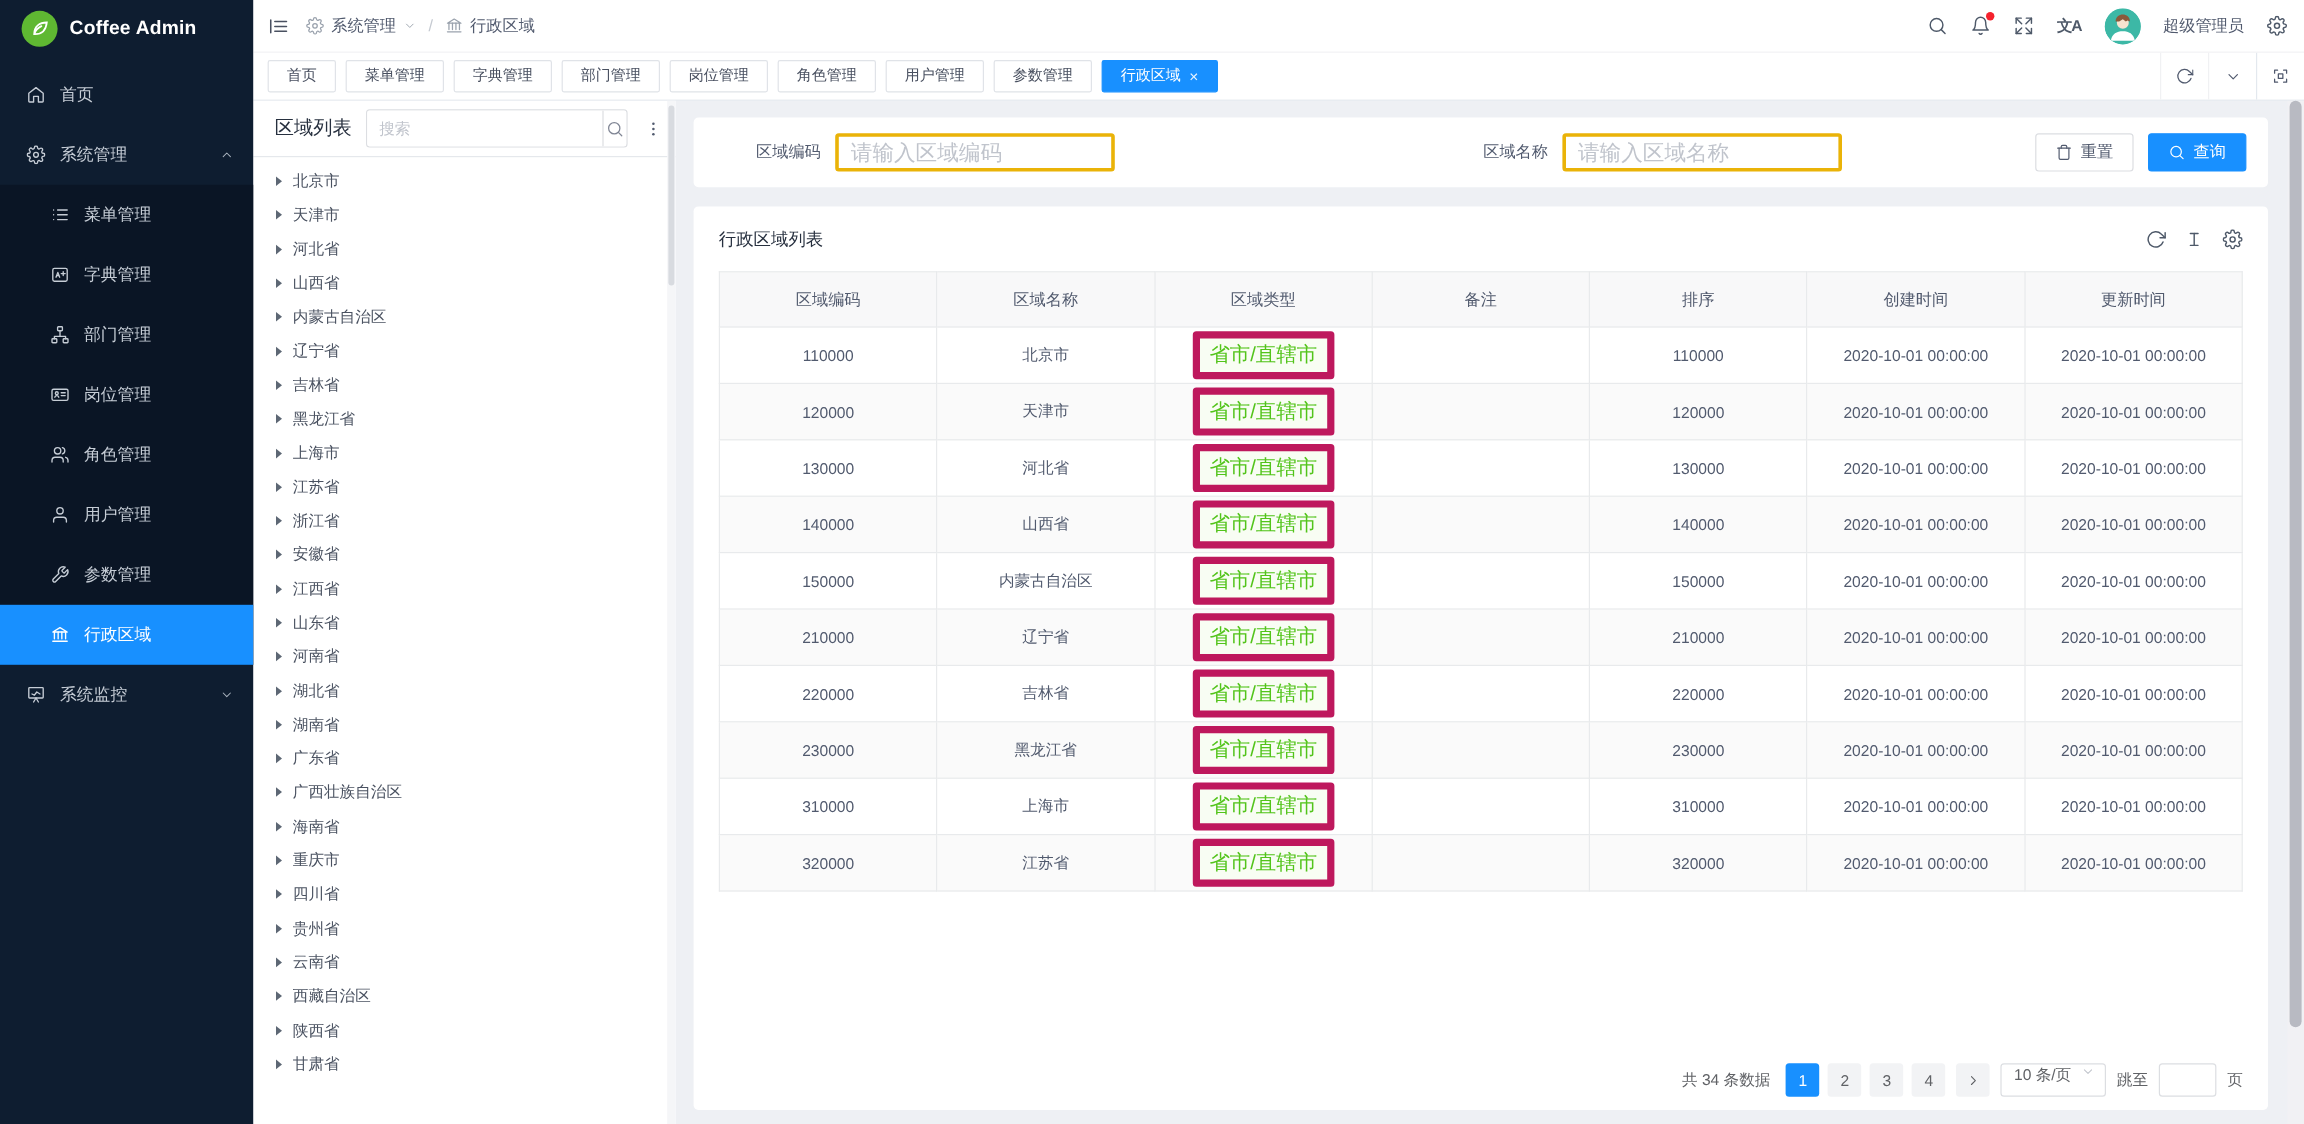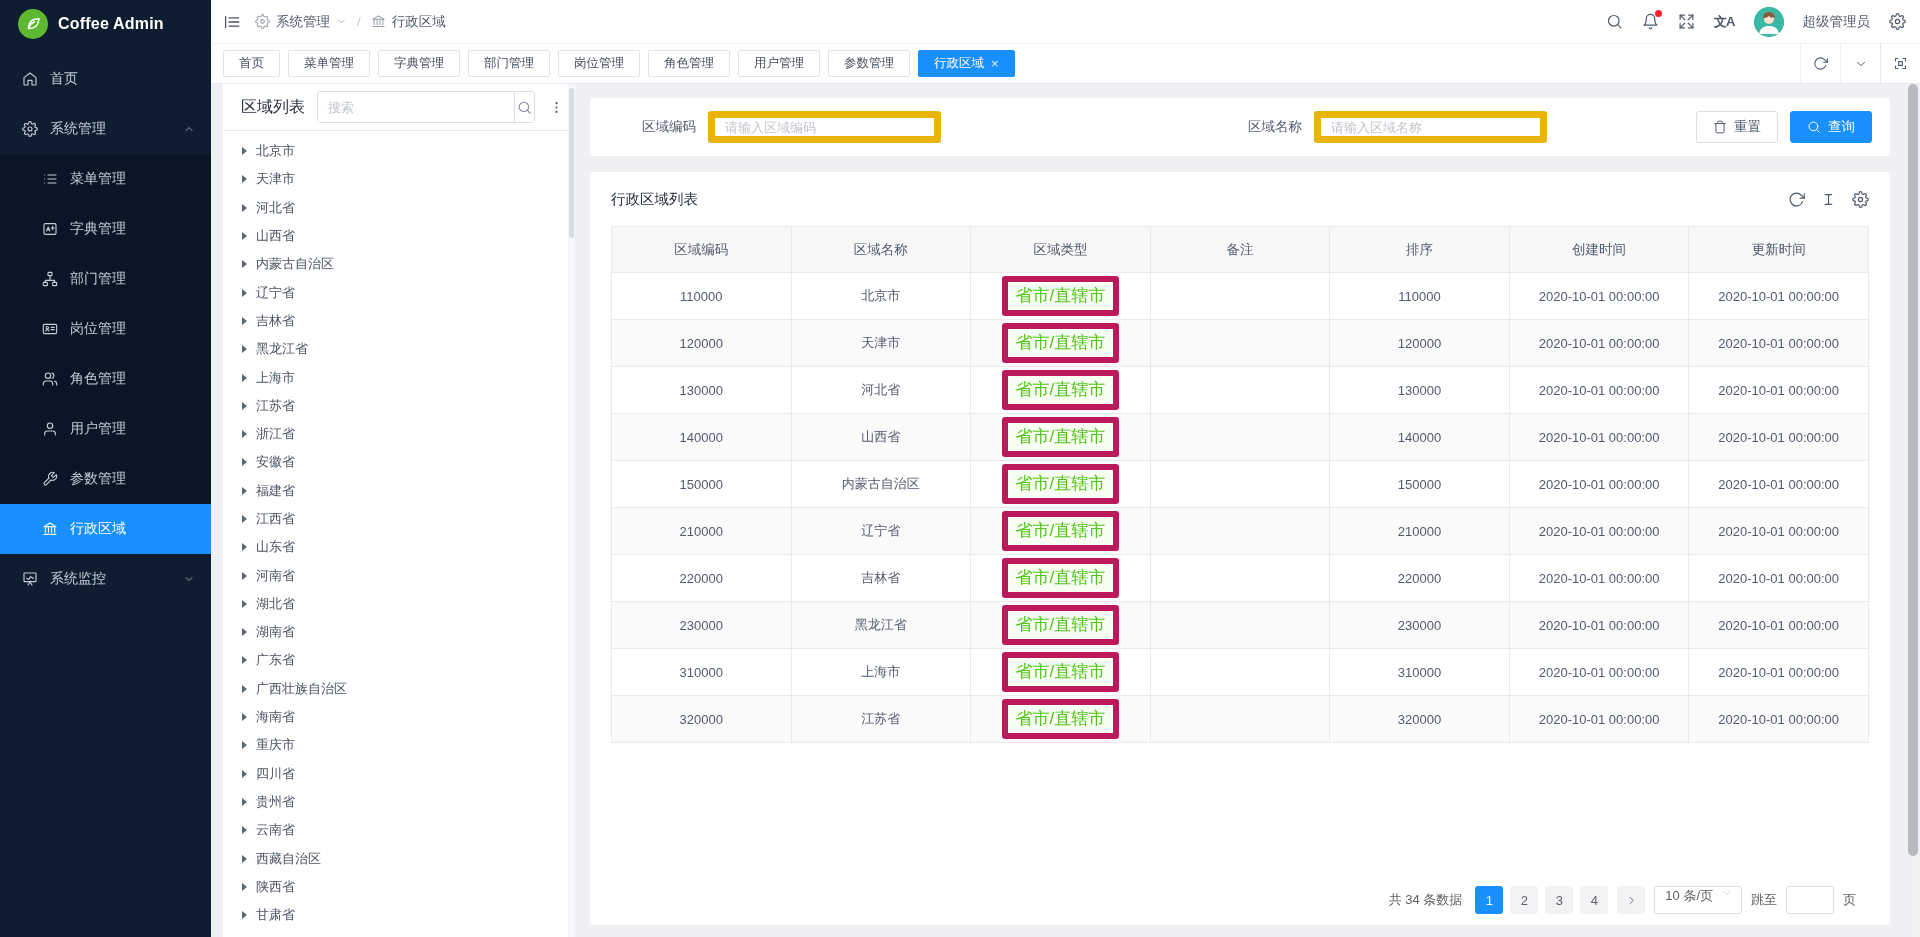--- a/index.html
+++ b/index.html
@@ -37,21 +37,21 @@
   .tabbar { position:absolute; left:211px; top:44px; right:0; height:40px; background:#fff; border-bottom:1px solid #e3e8ee; display:flex; align-items:center; padding-left:12px; }
   .tabs { display:flex; align-items:center; gap:8px; }
   .tab { height:27px; padding:0 15px; border:1px solid #e0e3e8; background:#fff; color:#495060; font-size:12.5px; display:flex; align-items:center; gap:7px; border-radius:2px; cursor:pointer; white-space:nowrap; }
   .tab.active { background:#1890ff; border-color:#1890ff; color:#fff; }
   .tab-close { font-size:13px; line-height:1; opacity:.9; }
   .tab-controls { margin-left:auto; display:flex; align-items:center; height:100%; color:#515a6e; }
   .tab-ctrl { width:40px; height:100%; display:flex; align-items:center; justify-content:center; border-left:1px solid #f0f1f3; cursor:pointer; }
   .tab-ctrl.boxed { border-left:1px solid #e3e8ee; }
 
   
-  .content { position:absolute; left:211px; top:84px; right:14px; bottom:0; display:flex;padding-left:12px; }
+  .content { position:absolute; left:211px; top:84px; right:14px; bottom:0; display:flex; }
 
   
   .tree-panel { width:352px; background:#fff; position:relative; flex:none; }
   .tree-header { height:47px; display:flex; align-items:center; gap:12px; padding:0 10px 0 18px; border-bottom:1px solid #e5e8ec; }
   .tree-title { font-size:16px; color:#27303f; }
   .tree-search { flex:1; display:flex; align-items:stretch; height:32px; border:1px solid #dcdee2; border-radius:3px; overflow:hidden; }
   .tree-search input { flex:1; border:none; outline:none; padding:0 10px; font-size:13px; color:#515a6e; font-family:inherit; }
   .tree-search input::placeholder { color:#c0c4cc; }
   .tree-search .search-btn { width:33px; display:flex; align-items:center; justify-content:center; border-left:1px solid #dcdee2; color:#808695; cursor:pointer; background:#fff; }
   .dots-btn { width:18px; display:flex; align-items:center; justify-content:center; color:#515a6e; cursor:pointer; }
@@ -60,41 +60,41 @@
   .caret { width:0; height:0; border-top:4.5px solid transparent; border-bottom:4.5px solid transparent; border-left:5.5px solid #5d6774; flex:none; }
   .tree-scrollbar { position:absolute; right:0; top:0; width:7px; height:100%; background:#f5f6f8; }
   .tree-scrollbar .thumb { position:absolute; top:4px; left:1px; width:5px; height:150px; border-radius:3px; background:#d8dbe0; }
 
   
   .main-col { flex:1; padding:14px 16px 0 15px; display:flex; flex-direction:column; }
 
   .filter-card { background:#fff; border-radius:4px; height:58px; display:flex; align-items:center; padding:0 18px 0 52px; flex:none; }
   .f-group { display:flex; align-items:center; gap:12px; }
   .f-label { font-size:13.5px; color:#515a6e; white-space:nowrap; }
-  .f-input { width:233px; height:32px; border:7px solid #eab308; border-radius:3px; padding:0 10px; font-size:13px; color:#515a6e; outline:none; font-family:inherit; }
+  .f-input { width:233px; height:32px; border:3px solid #eab308; border-radius:3px; padding:0 10px; font-size:18px; color:#515a6e; outline:none; font-family:inherit; }
   .f-input::placeholder { color:#c0c4cc; }
   .f-group + .f-group { margin-left:307px; }
   .f-actions { margin-left:auto; display:flex; align-items:center; gap:12px; }
   .btn { height:32px; display:inline-flex; align-items:center; gap:7px; padding:0 16px; border-radius:3px; font-size:13.5px; cursor:pointer; font-family:Liberation Serif, serif; }
   .btn-default { background:#fff; border:1px solid #dcdee2; color:#515a6e; }
   .btn-primary { background:#1890ff; border:1px solid #1890ff; color:#fff; }
 
   .table-card { background:#fff; border-radius:4px; margin-top:16px; flex:1; margin-bottom:12px; position:relative; overflow:hidden; }
   .card-header { height:54px; display:flex; align-items:center; padding:0 21px; }
   .card-title { font-size:14.5px; color:#27303f; }
   .card-tools { margin-left:auto; display:flex; align-items:center; gap:15px; color:#4e5969; }
   .card-tools .tool { cursor:pointer; display:flex; }
 
   table.data-table { width:calc(100% - 42px); margin:0 21px; border-collapse:collapse; table-layout:fixed; }
   .data-table th { background:#f8f8f9; font-weight:normal; color:#515a6e; font-size:13.5px; height:46px; border:1px solid #e8eaec; text-align:center; }
   .data-table td { height:47px; text-align:center; font-size:13px; color:#515a6e; border:1px solid #e8eaec; background:#fff; }
   .data-table tr.even td { background:#fafafa; }
   .badge-green { display:inline-block; padding:3px 8px; font-size:17px; color:#52c41a; border:6px solid #be185d; background:#f8fdf3; border-radius:3px; line-height:1.3; }
 
-  .pagination { position:absolute; right:34px; bottom:11px; display:flex; align-items:center; gap:9px; font-size:13px; color:#606266; }
+  .pagination { position:absolute; right:21px; bottom:11px; display:flex; align-items:center; gap:9px; font-size:13px; color:#606266; }
   .pg-total { margin-right:4px; }
   .pages { display:flex; align-items:center; gap:7px; }
   .page-btn { min-width:28px; height:28px; border:none; border-radius:3px; background:#f2f3f5; color:#606266; font-size:13px; display:flex; align-items:center; justify-content:center; cursor:pointer; font-family:inherit; }
   .page-btn.active { background:#1890ff; color:#fff; }
   .page-size { height:28px; min-width:86px; border:1px solid #dcdee2; border-radius:3px; background:#fff; display:flex; align-items:flex-start; gap:8px; padding:0 8px 0 10px; color:#606266; cursor:pointer; }
   .page-size .chev { color:#c0c4cc; }
   .jump-input { width:48px; height:28px; border:1px solid #dcdee2; border-radius:3px; outline:none; padding:0 6px; font-family:inherit; }
 
   
   .page-scrollbar { position:absolute; right:0; top:84px; width:14px; bottom:0; background:#f1f1f4; z-index:6; }
@@ -396,24 +396,20 @@
           <span class="caret"></span>
           <span>江苏省</span>
         </div>
         <div class="tree-item">
           <span class="caret"></span>
           <span>浙江省</span>
         </div>
         <div class="tree-item">
           <span class="caret"></span>
           <span>安徽省</span>
-        </div>
-        <div class="tree-item">
-          <span class="caret"></span>
-          <span>福建省</span>
         </div>
         <div class="tree-item">
           <span class="caret"></span>
           <span>江西省</span>
         </div>
         <div class="tree-item">
           <span class="caret"></span>
           <span>山东省</span>
         </div>
         <div class="tree-item">

